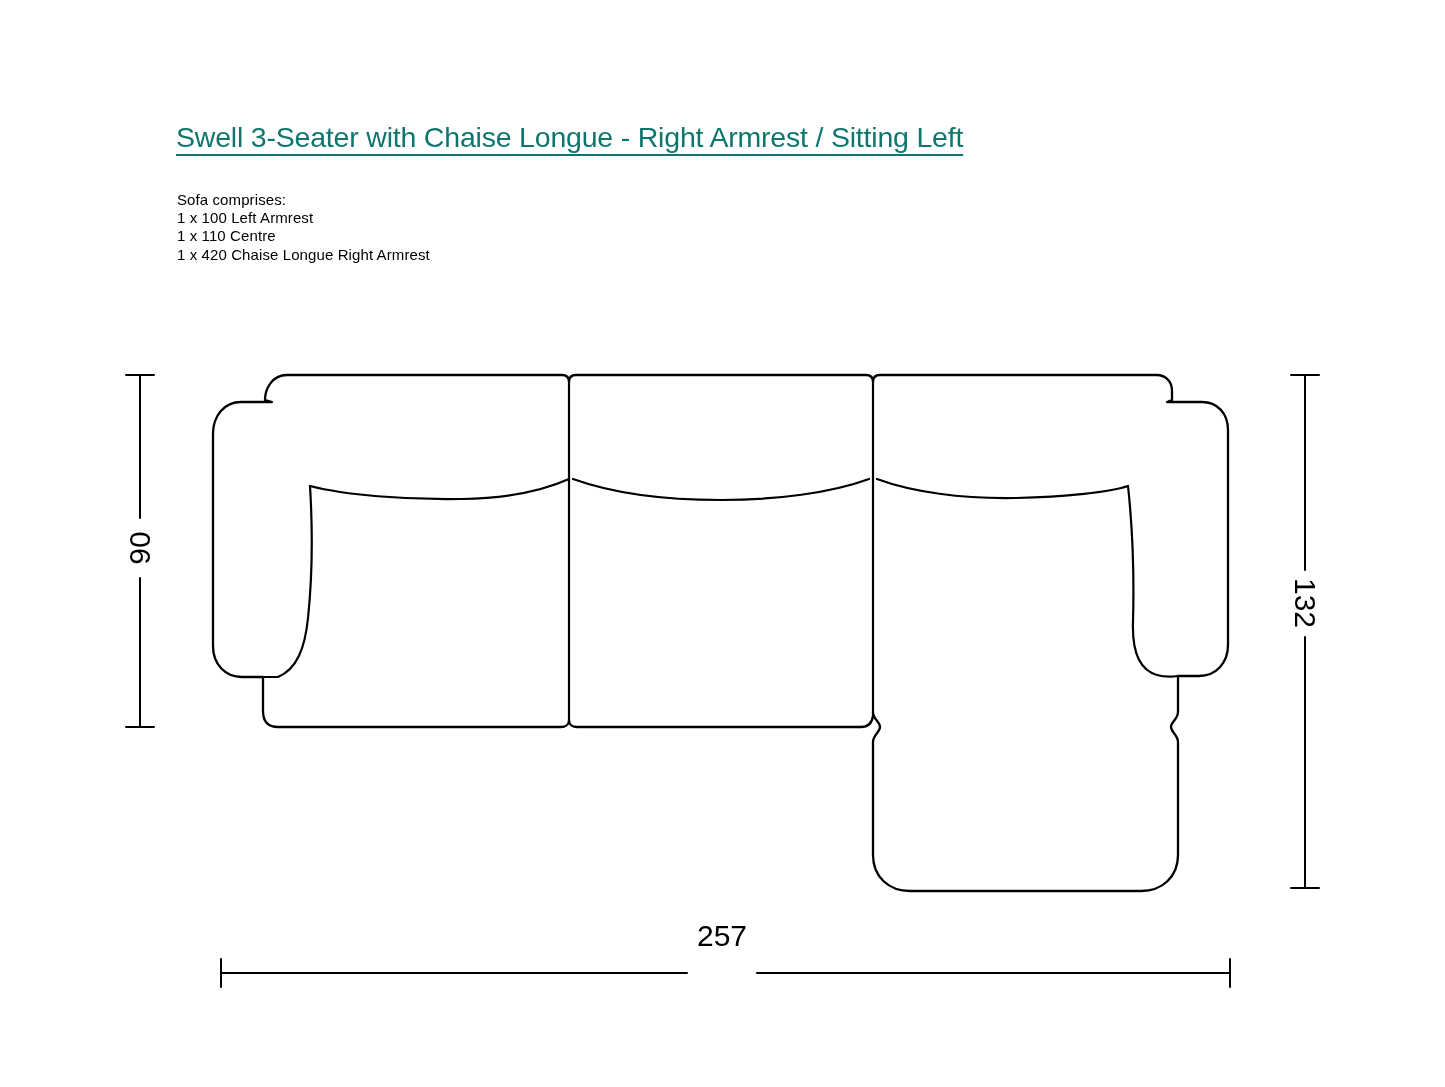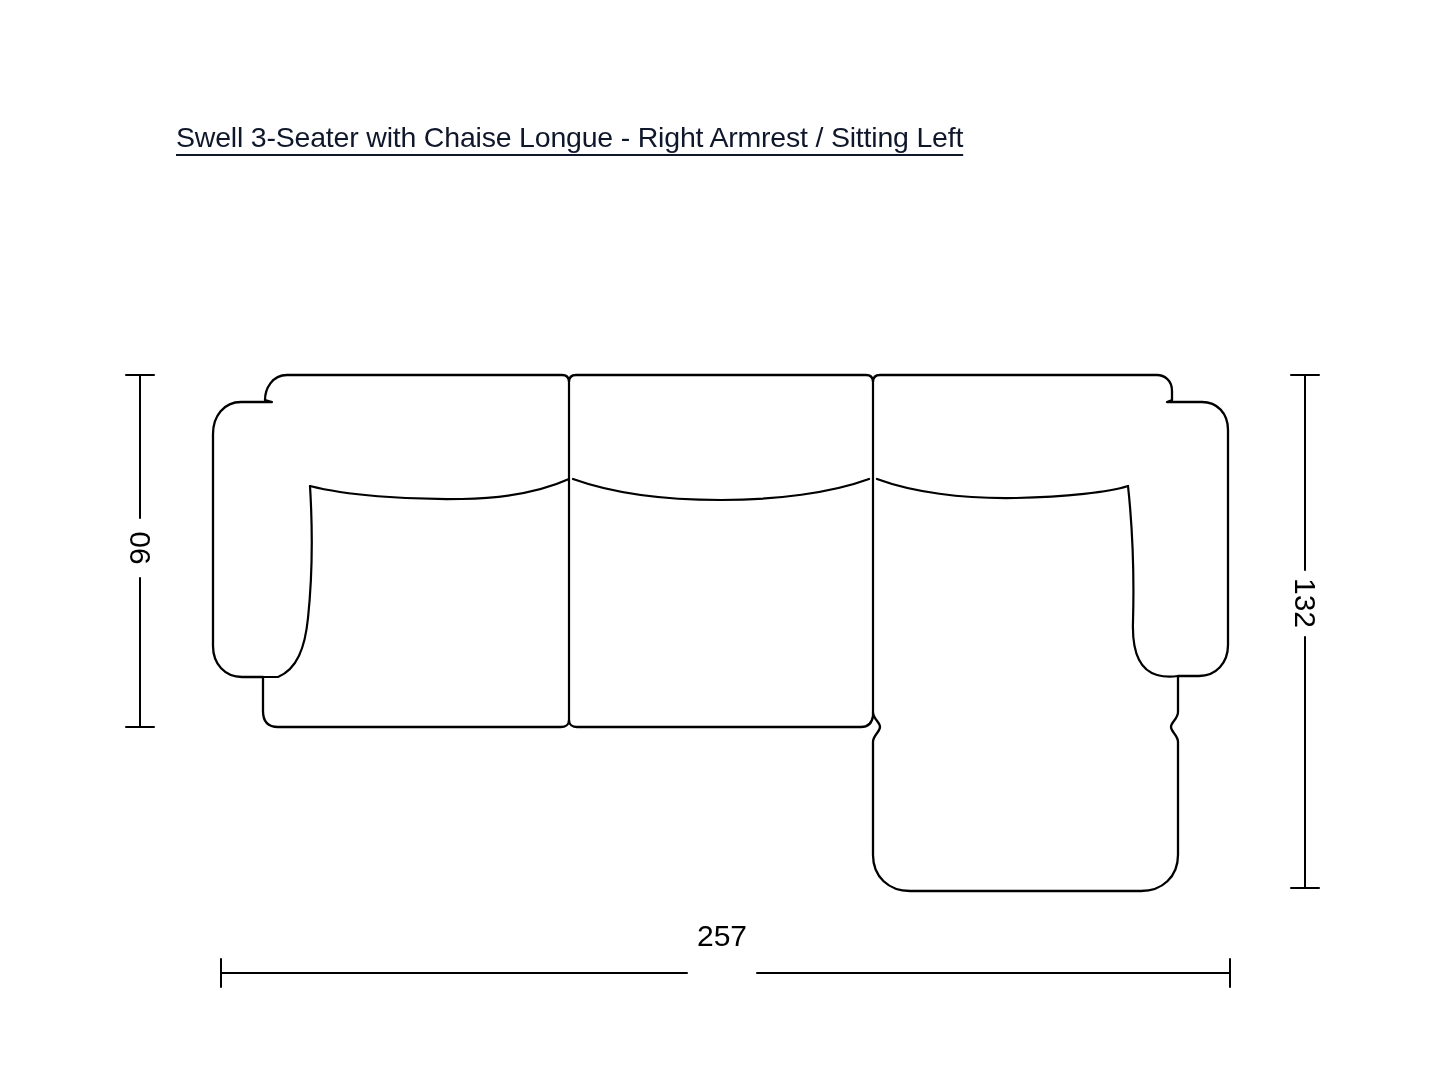--- a/index.html
+++ b/index.html
@@ -16,21 +16,21 @@
     overflow: hidden;
     color: #000;
   }
   .title {
     position: absolute;
     left: 176px;
     top: 121px;
     font-size: 28.5px;
     font-weight: 500;
     letter-spacing: -0.2px;
-    color: #0f172a;
+    color: #0f766e;
     text-decoration: underline;
     text-decoration-thickness: 2px;
     text-underline-offset: 7px;
     white-space: nowrap;
   }
   .comprises {
     position: absolute;
     left: 177px;
     top: 191px;
     font-size: 15px;
@@ -57,20 +57,26 @@
   .dim-label.rot-ccw { transform: translate(-50%, -50%) rotate(-90deg); }
   .dim-label.rot-cw  { transform: translate(-50%, -50%) rotate(90deg); }
 </style>
 </head>
 <body>
 
 <div class="page">
 
   <div class="title">Swell 3-Seater with Chaise Longue - Right Armrest / Sitting Left</div>
 
+  <div class="comprises">
+    <div>Sofa comprises:</div>
+    <div>1 x 100 Left Armrest</div>
+    <div>1 x 110 Centre</div>
+    <div>1 x 420 Chaise Longue Right Armrest</div>
+  </div>
 
   <svg class="drawing" viewBox="0 0 1445 1087" fill="none" stroke="#000" stroke-linecap="round" stroke-linejoin="round">
 
     <g stroke-width="2.3">
       <path d="M 287,375
                L 562,375 C 566,375 569,377 569,382 C 569,377 572,375 576,375
                L 866,375 C 870,375 873,377 873,382 C 873,377 876,375 880,375
                L 1157,375
                C 1164,375 1172,380 1172,391
                L 1172,400

